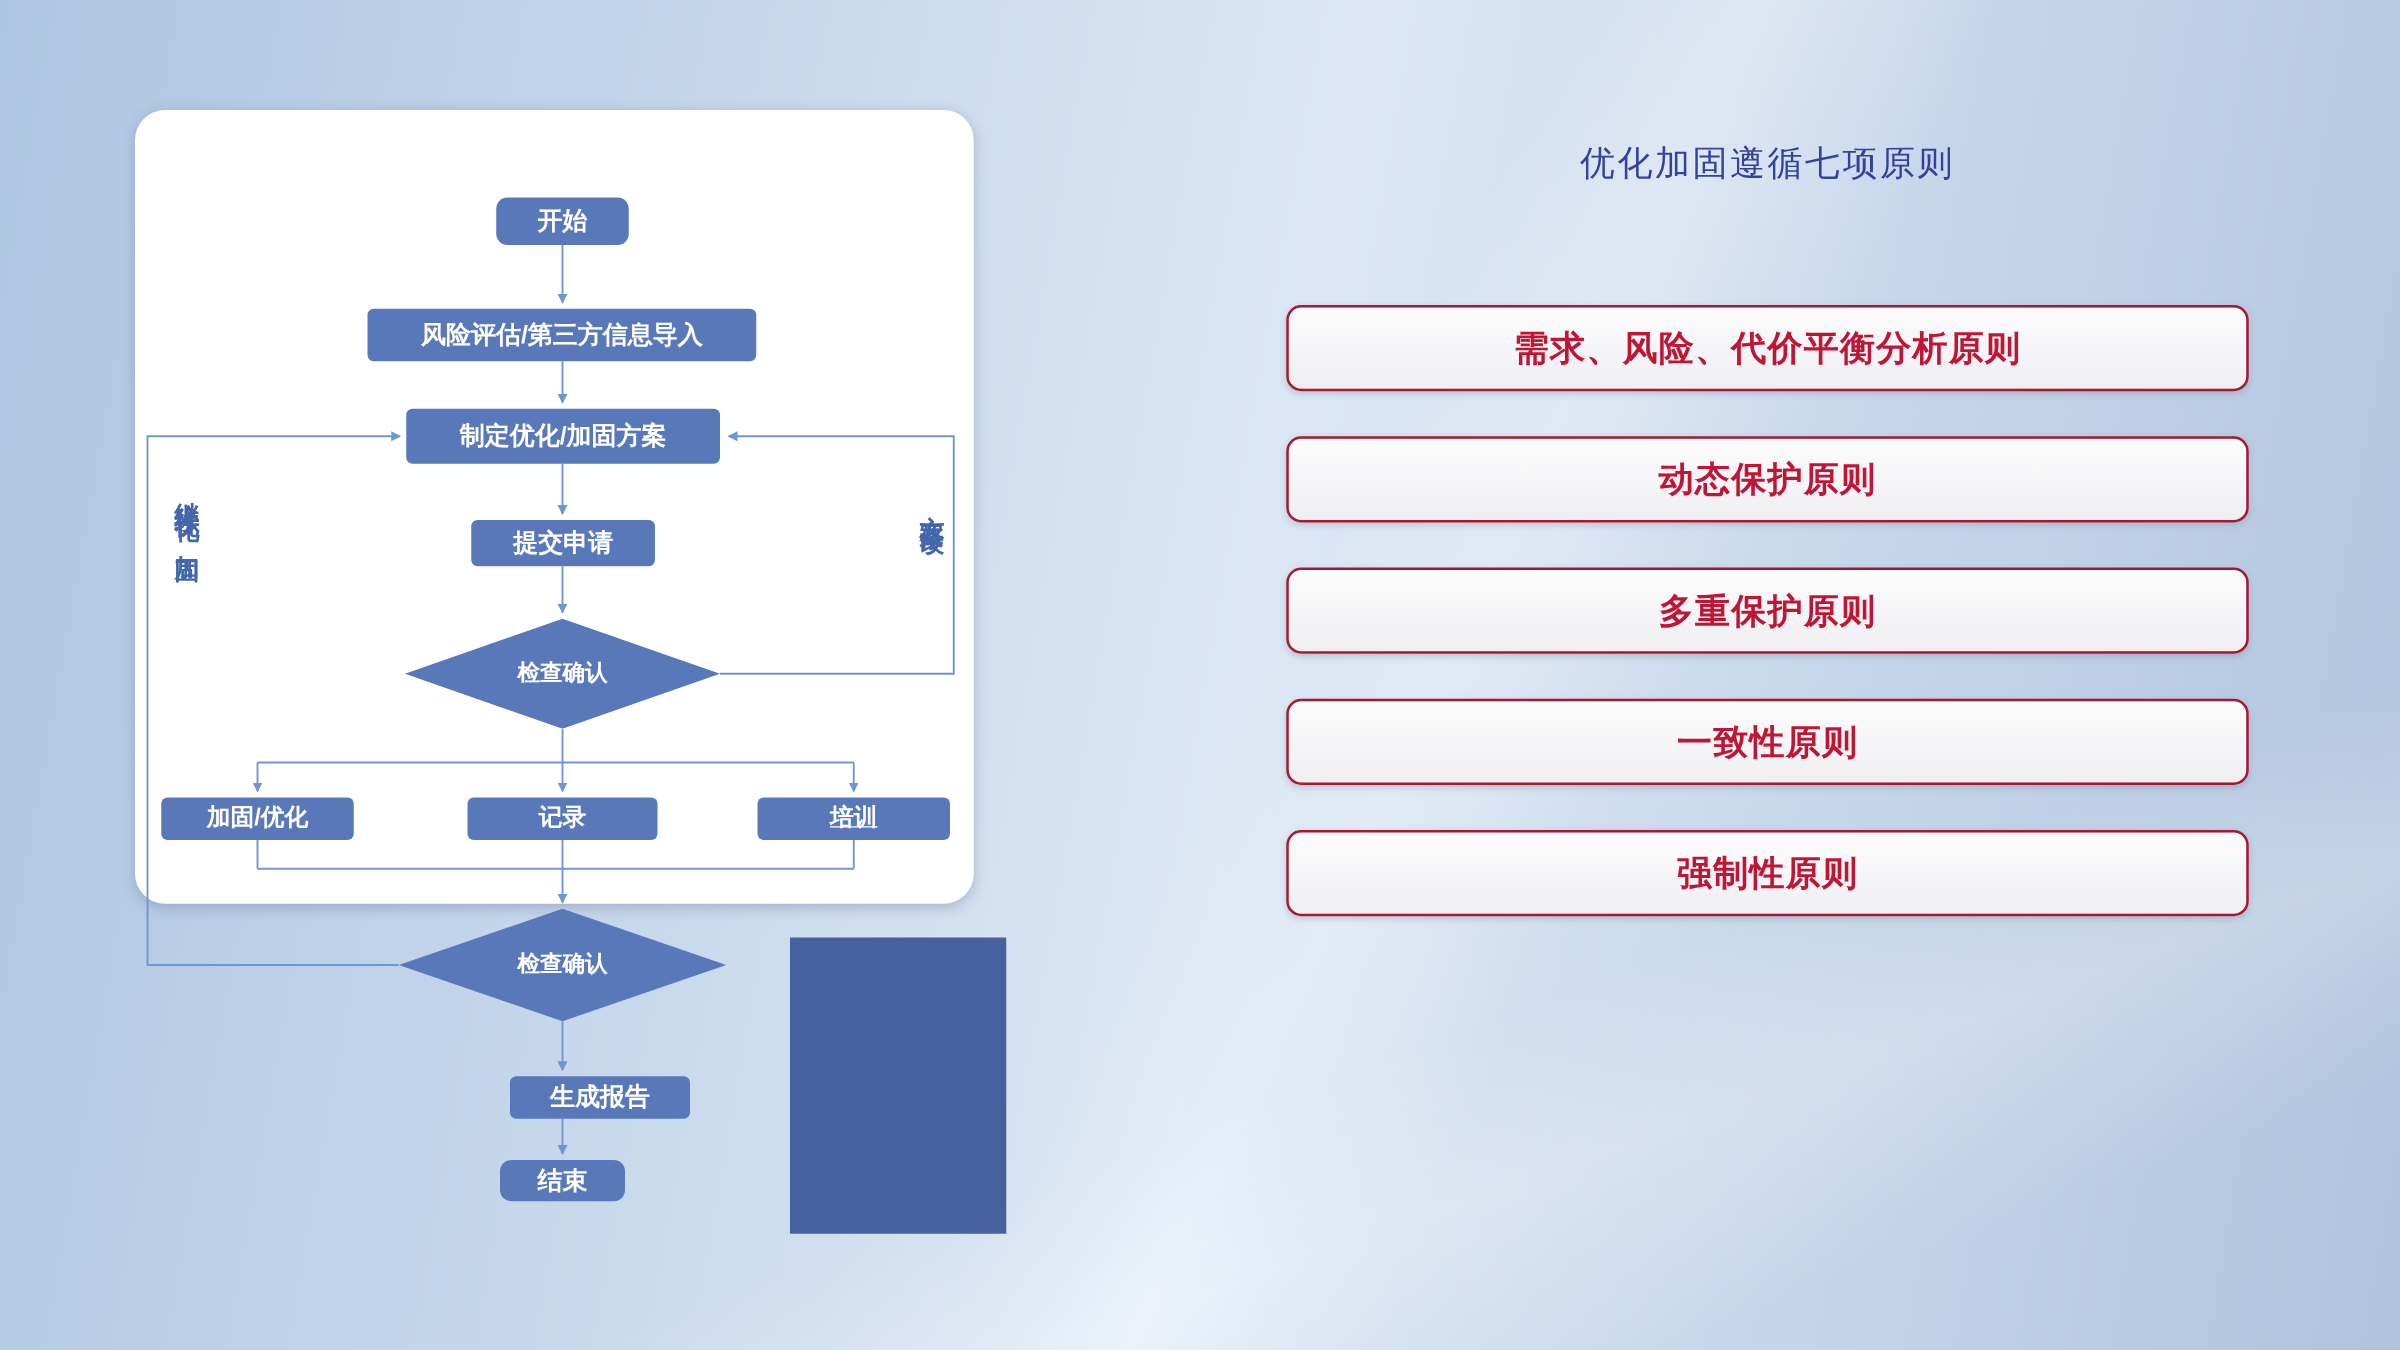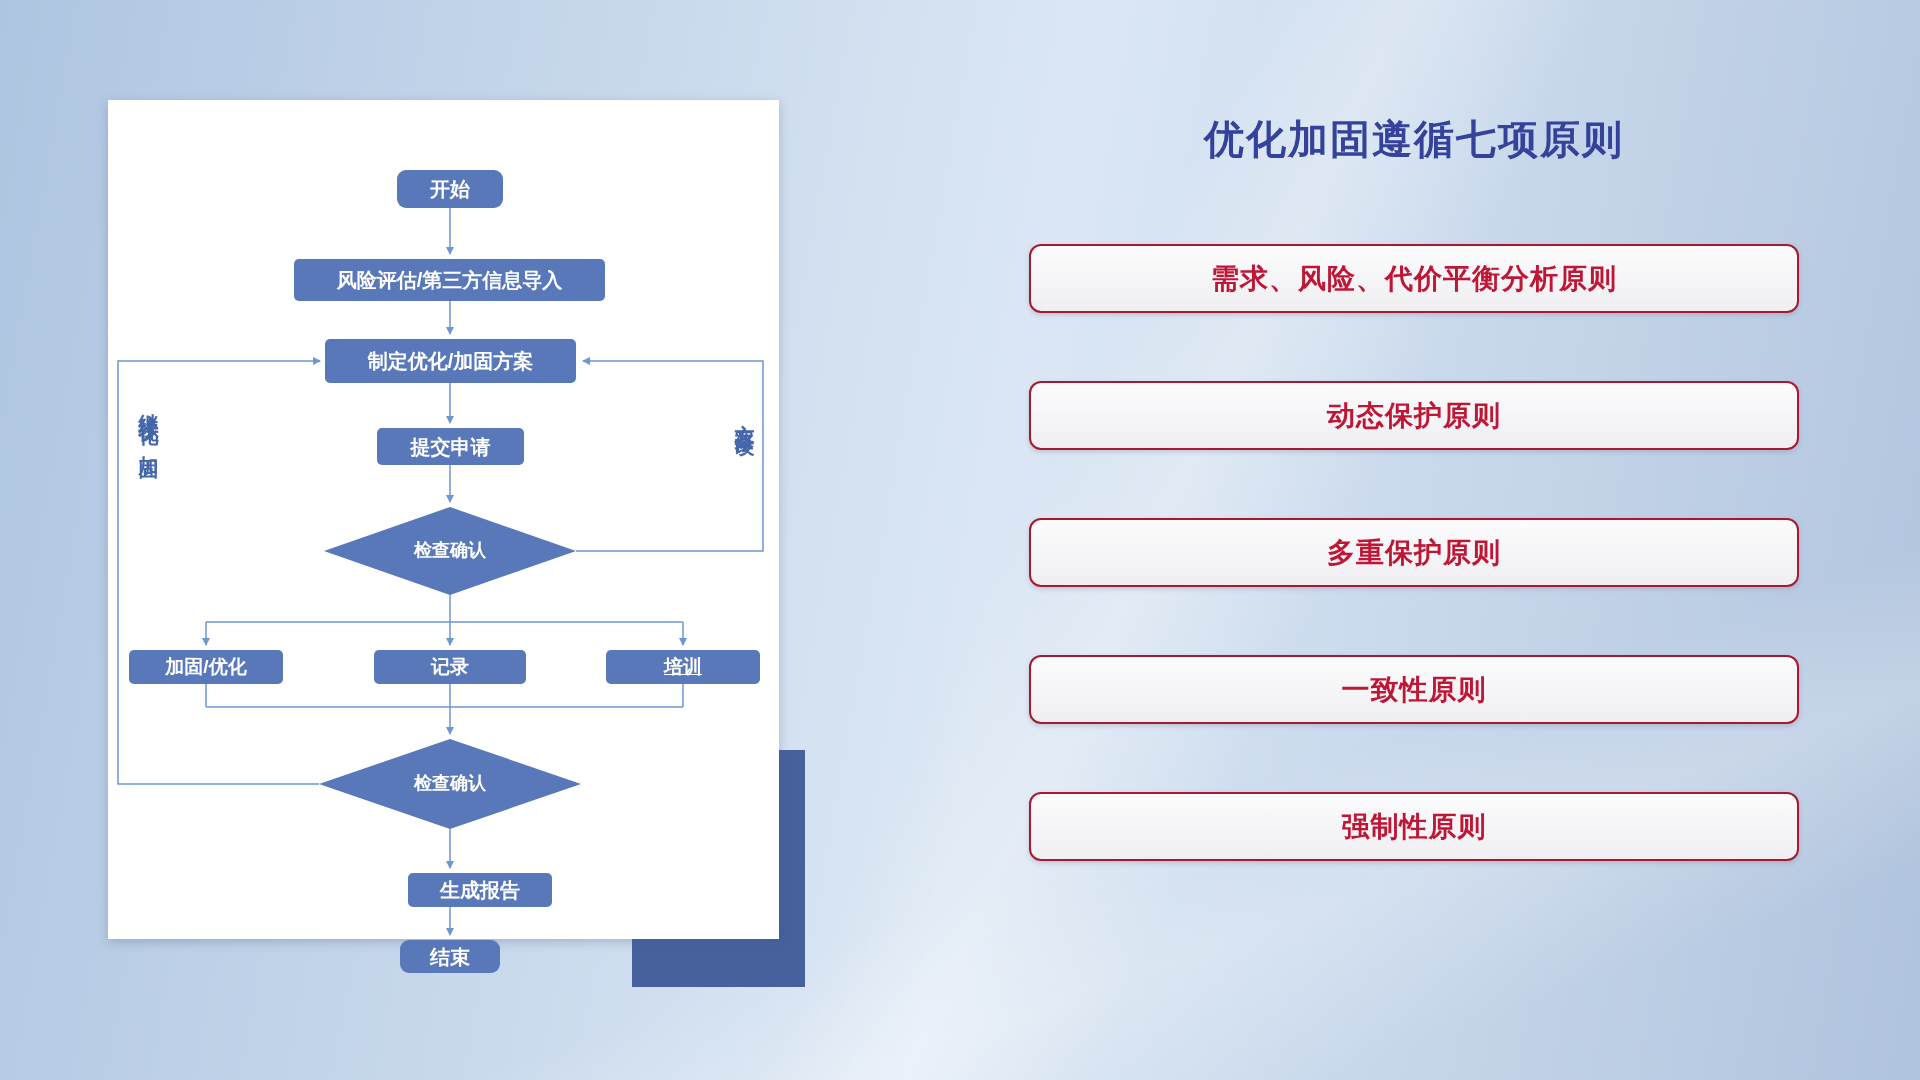--- a/index.html
+++ b/index.html
@@ -12,23 +12,24 @@
       linear-gradient(100deg, #aec5e1 0%, #c6d7eb 28%, #dbe7f4 52%, #c9d9ec 72%, #b0c3dd 100%);
     position: relative;
   }
 
   
   .shadow-block {
     position: absolute; left: 632px; top: 750px; width: 173px; height: 237px;
     background: #47619e; z-index: 1;
   }
   .card {
-    position: absolute; left: 108px; top: 100px; width: 671px; height: 839px;
+    position: absolute; left: 108px; top: 88px; width: 671px; height: 635px;
     background: #ffffff; z-index: 2;
     box-shadow: 0 3px 10px rgba(70,90,130,.30);
+    border-radius: 24px;
   }
   .connectors { position: absolute; left: 0; top: 0; width: 671px; height: 879px; }
 
   .node {
     position: absolute; display: flex; align-items: center; justify-content: center;
     background: #5878ba; color: #ffffff; font-weight: 700; font-size: 20px;
     border-radius: 5px; text-align: center; line-height: 1.1; z-index: 3;
   }
   .node.pill { border-radius: 9px; }
   .node.diamond {
@@ -59,25 +60,25 @@
     color: #4466ab; font-weight: 700; font-size: 20px; letter-spacing: 4px;
     z-index: 3;
   }
   .vlabel-left  { left: 28px;  top: 298px; }
   .vlabel-right { left: 624px; top: 308px; }
 
   
   .right-panel { position: absolute; left: 1029px; top: 0; width: 770px; z-index: 2; }
   .slide-title {
     position: absolute; top: 112px; width: 770px; text-align: center;
-    font-size: 40px; font-weight: 700; color: #35429b; letter-spacing: 2px;
+    font-size: 28px; font-weight: 400; color: #35429b; letter-spacing: 2px;
   }
   .principles { position: absolute; top: 244px; width: 770px; }
   .principle {
-    width: 770px; height: 69px; margin-bottom: 68px;
+    width: 770px; height: 69px; margin-bottom: 36px;
     display: flex; align-items: center; justify-content: center;
     background: linear-gradient(180deg, #fcfcfd 0%, #efeff2 100%);
     border: 2px solid #a81830; border-radius: 12px;
     color: #bf1636; font-size: 28px; font-weight: 600; letter-spacing: 1px;
     box-shadow: 0 2px 5px rgba(100,110,140,.28);
   }
 </style>
 </head>
 <body>
 

